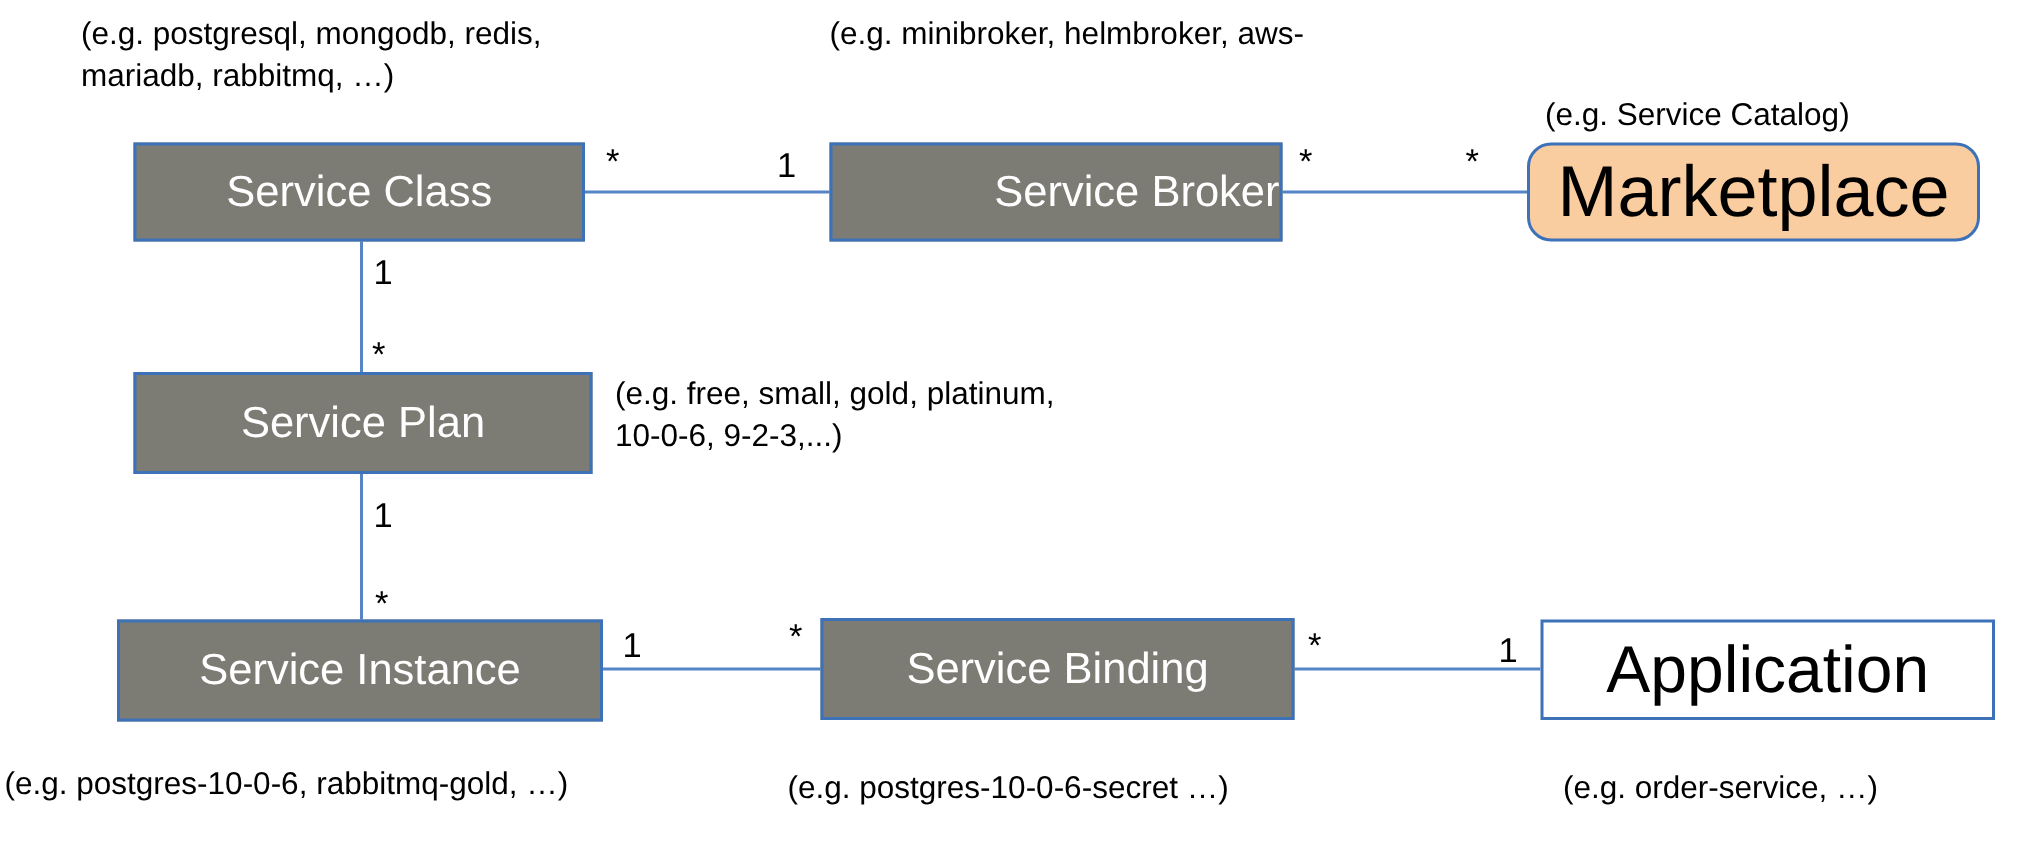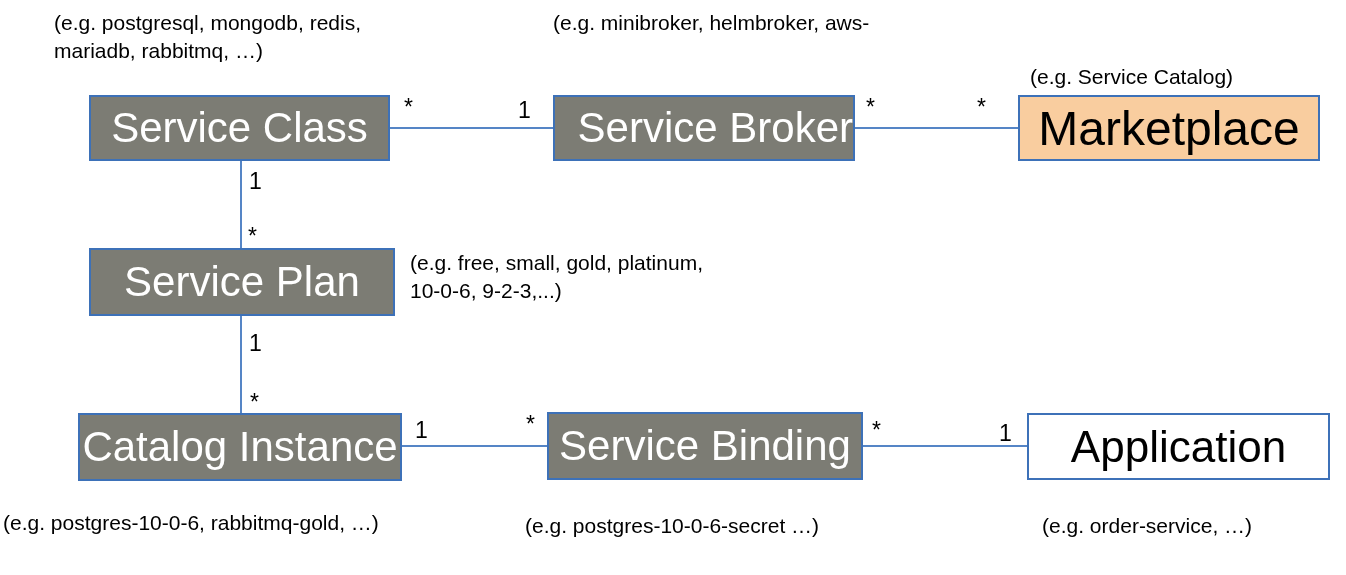--- a/index.html
+++ b/index.html
@@ -16,29 +16,29 @@
     width: 1346px; height: 575px;
     font-family: "Liberation Sans", sans-serif;
     position: relative; overflow: hidden;
   }
   .canvas { position: relative; width: 1346px; height: 575px; padding-left: 20px; }
 
   .node {
     position: absolute; box-sizing: border-box;
     border: 2px solid var(--border-blue);
     display: flex; align-items: center; justify-content: center;
-    font-size: 42px; white-space: nowrap; letter-spacing: 0;
+    font-size: 29px; white-space: nowrap; letter-spacing: 0;
   }
   .node.gray  { background: var(--entity-fill); color: var(--entity-text); }
   .node.peach { background: var(--marketplace-fill); color: var(--dark-text); }
   .node.white { background: var(--application-fill); color: var(--dark-text); }
 
   #node-service-class    { left:  89px; top:  95px; width: 301px; height: 66px; }
   #node-service-broker   { left: 553px; top:  95px; width: 302px; height: 66px; justify-content: flex-end; }
-  #node-marketplace      { left:1018px; top:  95px; width: 302px; height: 66px; font-size: 48px; }
+  #node-marketplace      { left:1018px; top:  95px; width: 302px; height: 66px; font-size: 48px; border-radius: 16px; }
   #node-service-plan     { left:  89px; top: 248px; width: 306px; height: 68px; }
   #node-service-instance { left:  78px; top: 413px; width: 324px; height: 68px; }
   #node-service-binding  { left: 547px; top: 412px; width: 316px; height: 68px; }
   #node-application      { left:1027px; top: 413px; width: 303px; height: 67px; font-size: 44px; }
 
   .edge { position: absolute; background: var(--connector-blue); }
   .edge.h { height: 2px; }
   .edge.v { width: 2px; }
   #edge-class-broker        { left: 390px; top: 127px; width: 163px; }
   #edge-broker-marketplace  { left: 855px; top: 127px; width: 163px; }
@@ -131,21 +131,21 @@
   <div class="node gray" id="node-service-broker">
     <span>Service Broker</span>
   </div>
   <div class="node peach" id="node-marketplace">
     <span>Marketplace</span>
   </div>
   <div class="node gray" id="node-service-plan">
     <span>Service Plan</span>
   </div>
   <div class="node gray" id="node-service-instance">
-    <span>Catalog Instance</span>
+    <span>Service Instance</span>
   </div>
   <div class="node gray" id="node-service-binding">
     <span>Service Binding</span>
   </div>
   <div class="node white" id="node-application">
     <span>Application</span>
   </div>
 
 </div>
 

